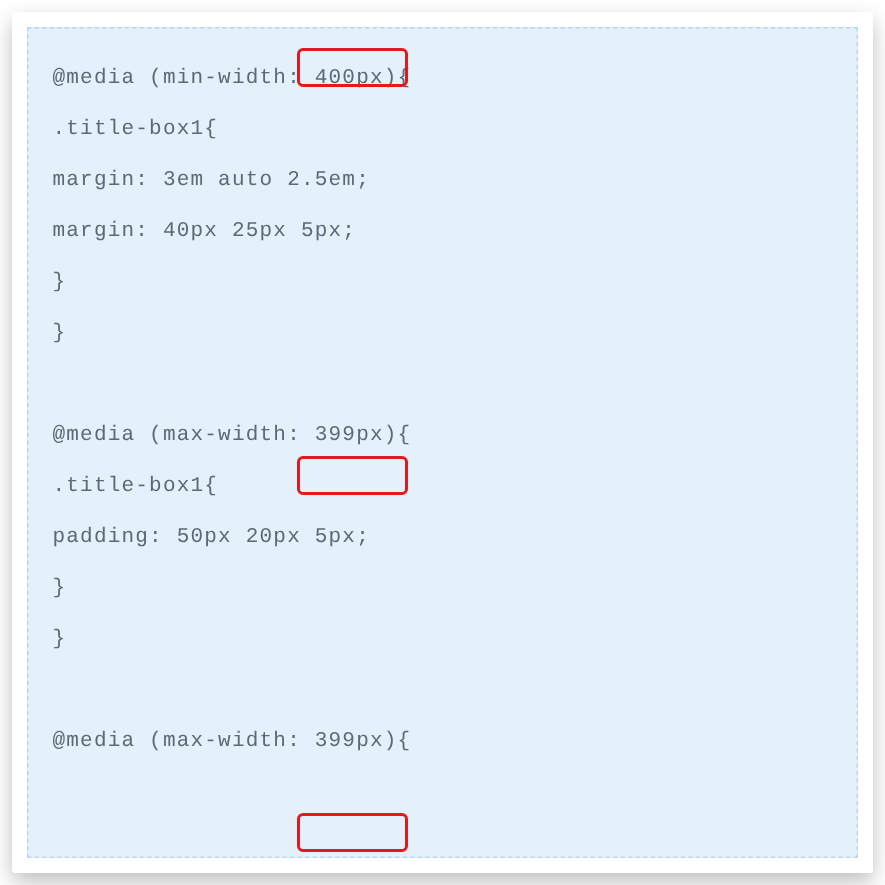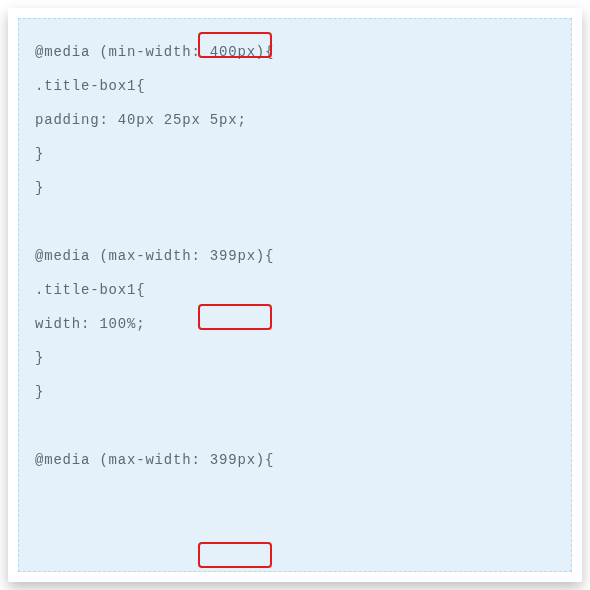--- a/index.html
+++ b/index.html
@@ -50,27 +50,28 @@
 </style>
 </head>
 <body>
 
 <div class="frame">
   <div class="panel">
 
     <div class="codewrap">
 <div class="code">@media (min-width: 400px){</div>
 <div class="code">.title-box1{</div>
-<div class="code">padding: 40px 25px 5px;</div>
+<div class="code">margin: 3em auto 2.5em;</div>
+<div class="code">margin: 40px 25px 5px;</div>
 <div class="code">}</div>
 <div class="code">}</div>
 <div class="code blank">&nbsp;</div>
 <div class="code">@media (max-width: 399px){</div>
 <div class="code">.title-box1{</div>
-<div class="code">width: 100%;</div>
+<div class="code">padding: 50px 20px 5px;</div>
 <div class="code">}</div>
 <div class="code">}</div>
 <div class="code blank">&nbsp;</div>
 <div class="code">@media (max-width: 399px){</div>
 
     </div>
 
     <div class="hl h1" title="400px)"></div>
     <div class="hl h2" title="399px)"></div>
     <div class="hl h3" title="399px)"></div>

